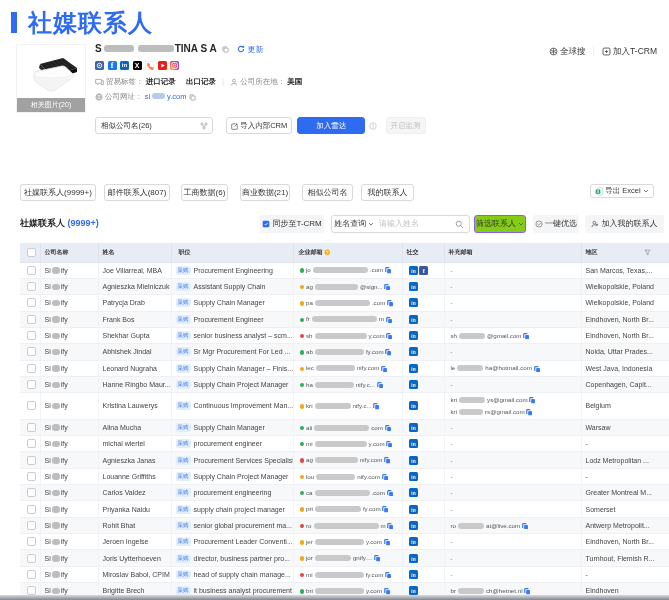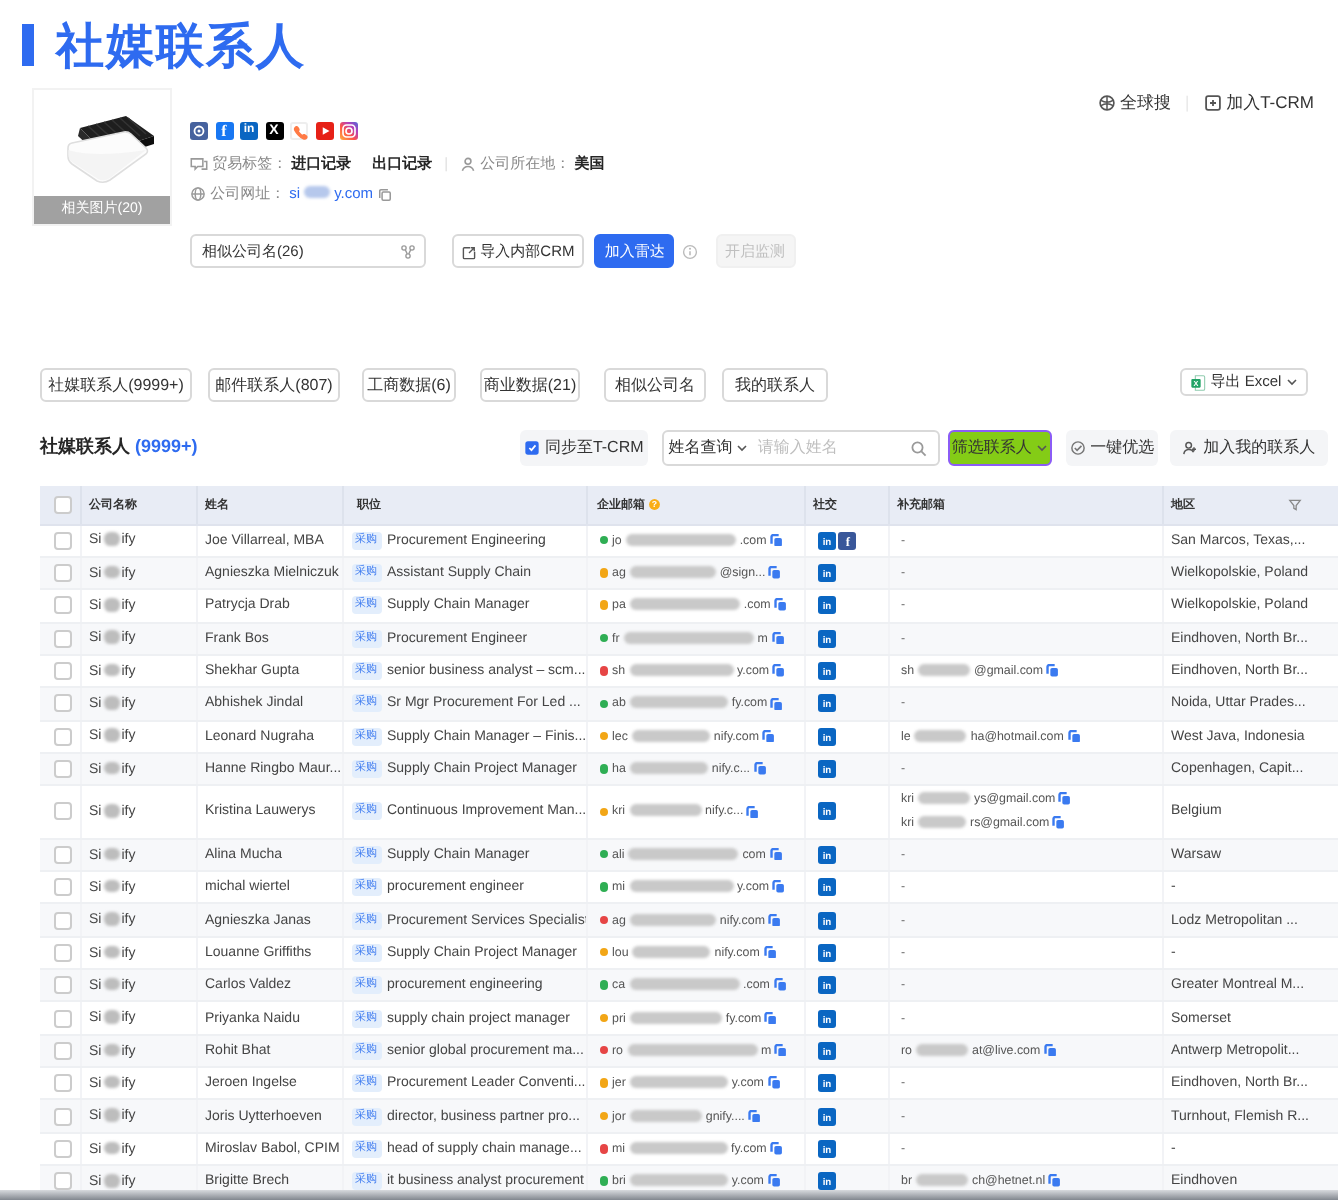--- a/index.html
+++ b/index.html
@@ -19,21 +19,21 @@
 .sic{display:inline-block;width:9px;height:9px;border-radius:1.5px;margin-right:3.5px;vertical-align:top;position:relative}
 #traderow{position:absolute;left:95px;top:76px}
 #webrow{position:absolute;left:95px;top:91px}
 .crow{height:12px;line-height:12px;white-space:nowrap;font-size:7.5px;color:#888}
 .crow b{color:#262626}
 .crow .sep{color:#e0e0e0;margin:0 6px}
 .crow .web{color:#2e6bf0}
 #btnrow{position:absolute;left:95px;top:117px;white-space:nowrap;font-size:7.5px;height:17px}
 .simibox{display:inline-block;width:118px;height:17px;border:1px solid #d9d9d9;border-radius:3px;line-height:15px;padding:0 5px;color:#333;position:relative;margin-right:11px;vertical-align:top}
 .btn{display:inline-block;height:17px;border:1px solid #d9d9d9;border-radius:3px;line-height:15px;padding:0 4px;color:#333;background:#fff;margin-right:3px;vertical-align:top}
-.btn.primary{background:#2e6bf0;border-color:#2e6bf0;color:#fff;padding:0 4px;margin-right:2px}
+.btn.primary{background:#2e6bf0;border-color:#2e6bf0;color:#fff;padding:0 18px;margin-right:2px}
 .btn.dis{background:#f5f5f5;border-color:#f0f0f0;color:#bfbfbf;margin-left:6px}
 #topright{position:absolute;right:12px;top:46px;font-size:8.5px;color:#333;white-space:nowrap}
 #topright .sep{color:#e8e8e8;margin:0 7px}
 
 #tabs{position:absolute;left:0;top:148px;width:669px;height:27px;border-top:1px solid #f0f0f0;border-bottom:1px solid #e8e8e8}
 #tabs .tab{position:absolute;top:0;height:26px;line-height:26px;font-size:9.5px;color:#333;font-weight:bold}
 #tabs .tab.act{color:#2e6bf0;border-bottom:2px solid #2e6bf0}
 
 .pill{position:absolute;top:184px;height:17px;line-height:15px;border:1px solid #d9d9d9;border-radius:3px;background:#fff;font-size:8px;color:#333;text-align:center}
 #exportbtn{position:absolute;top:184px;left:590px;width:64px;height:14px;line-height:12px;border:1px solid #d9d9d9;border-radius:3px;font-size:7.5px;color:#333;text-align:center}
@@ -71,20 +71,27 @@
  <polygon points="35,31 60,23 60,27 35,35" fill="#0e0e0e"></polygon>
  <g stroke="#333" stroke-width="0.8">
           <path d="M27 18l10 9M31 17l10 9M35 16l10 9M39 15l10 9M43 14l10 9M47 14l9 8"></path>
         </g>
  <path d="M17 29 Q17 27 19 26.5 L45 21 Q47 20.7 48.5 22 L56 29 Q57.5 30.5 56 32 L38 45 Q35 47 31.5 45.5 L19 37 Q17 35.5 17 33 Z" fill="#fcfcfc" stroke="#dedede" stroke-width="0.8"></path>
  <path d="M17 30 Q30 34 56 30 L38 44 Q35 46 32 44.5 L19 36 Q17 34.5 17 32 Z" fill="#f1f1f1" opacity="0.7"></path>
 </svg>
 <div class="lbl">相关图片(20)</div>
 </div>
 
+<div id="cname">S<span class="sm smt" style="width:30px"></span><span class="sm smt" style="width:36px;margin-right:1px"></span>TINA S A &nbsp;<svg width="7" height="7" viewBox="0 0 12 12">
+        <rect x="3.5" y="3.5" width="7" height="7" rx="1" fill="none" stroke="#999" stroke-width="1.3"></rect>
+        <path d="M8.5 1.5H2.5a1 1 0 0 0-1 1v6" fill="none" stroke="#999" stroke-width="1.3"></path>
+      </svg>&nbsp;&nbsp;
+<svg width="8" height="8" viewBox="0 0 12 12">
+        <path d="M10 6a4 4 0 1 1-1.2-2.8M10 1v2.5H7.5" fill="none" stroke="#2e6bf0" stroke-width="1.6"></path>
+      </svg><span class="upd"> 更新</span></div>
 
 <div id="socrow">
 <span class="sic" style="background:#46629e"><svg width="9" height="9" viewBox="0 0 12 12">
           <circle cx="6" cy="6" r="3" fill="none" stroke="#fff" stroke-width="1.2"></circle>
           <circle cx="6" cy="6" r="1" fill="#fff"></circle>
         </svg></span><span class="sic" style="background:#1877f2;color:#fff;text-align:center;font-weight:bold;font-size:8px;line-height:9px;font-family:'Liberation Serif'">f</span><span class="sic" style="background:#0a66c2;color:#fff;text-align:center;font-weight:bold;font-size:6px;line-height:9px">in</span><span class="sic" style="background:#000;color:#fff;text-align:center;font-weight:bold;font-size:7px;line-height:9px">X</span><span class="sic" style="background:#fff;border:.5px solid #eee"><svg width="8" height="8" viewBox="0 0 12 12" style="vertical-align:top">
           <path d="M2.5 1.8c.8-.5 1.8-.3 2.3.5l.7 1.1c.4.7.3 1.6-.3 2.1.6 1 1.5 1.9 2.5 2.5.5-.6 1.4-.7 2.1-.3l1.1.7c.8.5 1 1.5.5 2.3-.6 1-1.9 1.4-3 .9C5.7 10.3 3 7.6 1.6 4.8c-.5-1.1-.1-2.4.9-3z" fill="#ff7a45"></path>
         </svg></span><span class="sic" style="background:#e62117"><svg width="9" height="9" viewBox="0 0 12 12" style="vertical-align:top">
           <polygon points="4.5,3.5 9,6 4.5,8.5" fill="#fff"></polygon>
         </svg></span><span class="sic" style="background:linear-gradient(45deg,#ffb140,#ff5445 40%,#b63fba 70%,#4c68d7)"><svg width="9" height="9" viewBox="0 0 12 12" style="vertical-align:top">

